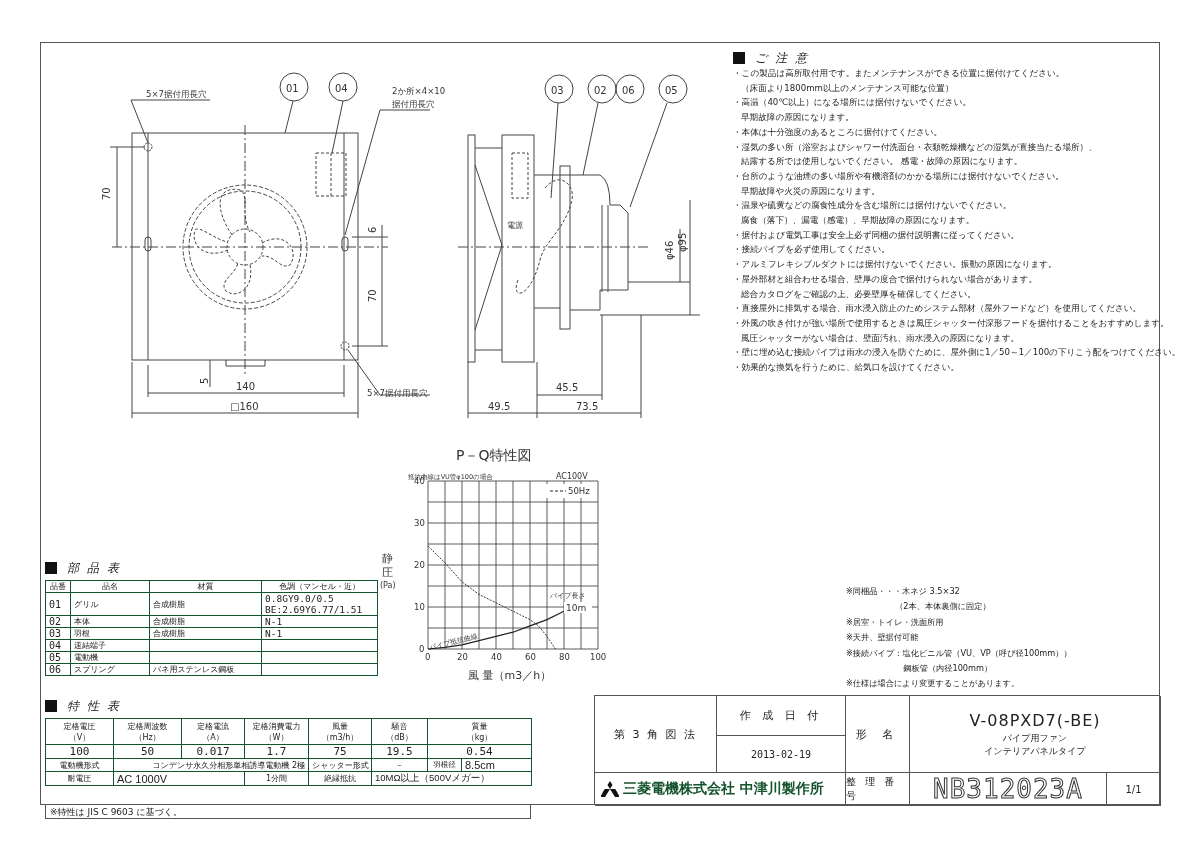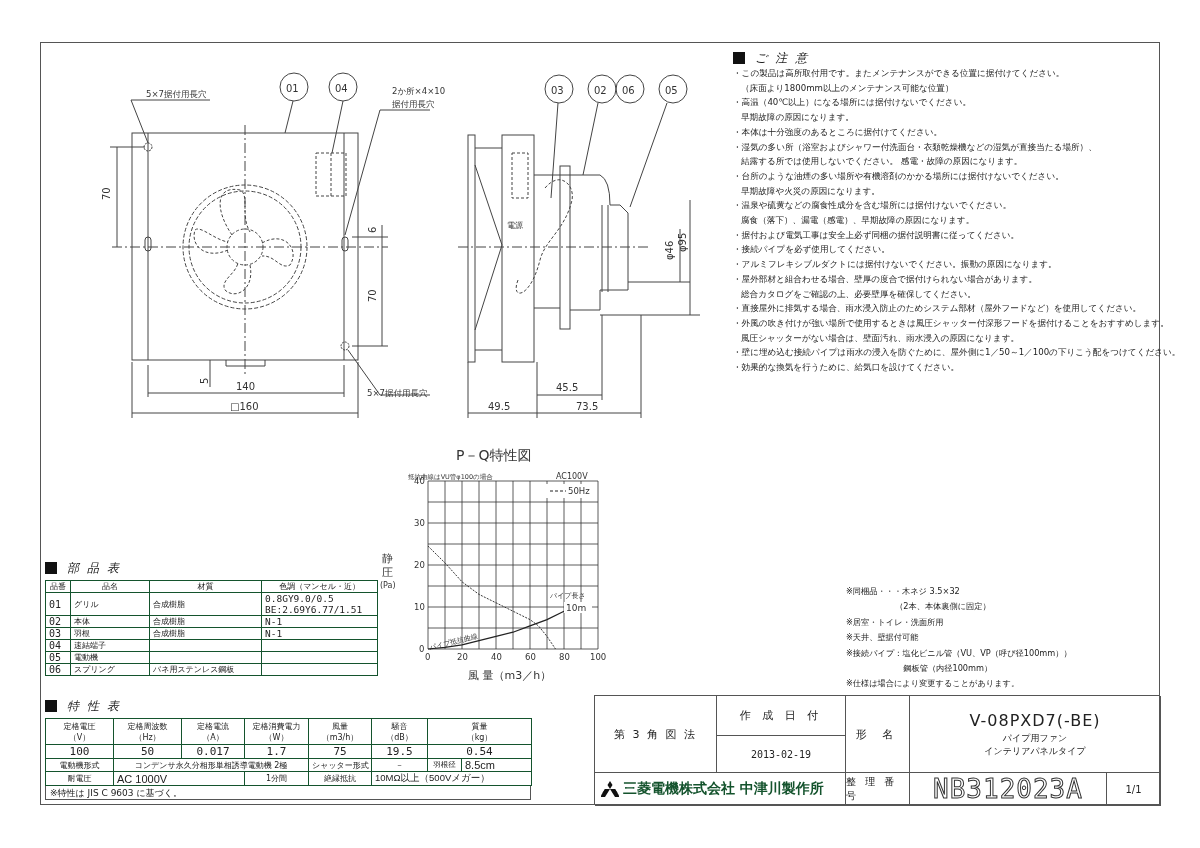--- a/index.html
+++ b/index.html
@@ -23,21 +23,21 @@
   table.grid td, table.grid th { border: 1px solid #14532d; padding: 0 3px; height: 11px; font-weight: normal; white-space: nowrap; }
   .parts table { width: 333px; }
   .parts td.num { font-family: "DejaVu Sans Mono", monospace; font-size: 10px; }
   .parts td.mono { font-family: "DejaVu Sans Mono", monospace; font-size: 9.5px; }
 
   .spec { position: absolute; left: 45px; top: 698px; }
   .spec table { width: 486px; }
   .spec td { text-align: center; }
   .spec tr.vals td { font-family: "DejaVu Sans Mono", monospace; font-size: 11px; }
   .spec td.big { font-family: Liberation Sans, sans-serif; font-size: 11px; text-align: left; }
-  .spec-foot { border: 1px solid #555; border-top: none; width: 486px; box-sizing: border-box; font-size: 9px; padding: 1px 4px; height: 14px; }
+  .spec-foot { border: 1px solid #555; border-top: none; width: 486px; box-sizing: border-box; font-size: 9px; padding: 1px 4px; height: 14px; margin-top: 19px; }
 
   
   .remarks { position: absolute; left: 846px; top: 584px; font-size: 8.2px; line-height: 15.4px; }
   .remarks div { white-space: nowrap; }
 
   
   .tb { position: absolute; left: 594px; top: 695px; width: 566px; height: 110px; border: 1px solid #555; border-right: none; border-bottom: none; box-sizing: border-box; }
   .tb .cell { position: absolute; border-right: 1px solid #555; border-bottom: 1px solid #555; box-sizing: border-box; display: flex; align-items: center; justify-content: center; font-size: 11px; }
 </style>
 </head>
@@ -349,21 +349,21 @@
           <td>100</td>
           <td>50</td>
           <td>0.017</td>
           <td>1.7</td>
           <td>75</td>
           <td>19.5</td>
           <td colspan="2">0.54</td>
         </tr>
     <tr>
       <td>電動機形式</td>
-      <td colspan="3" style="text-align:center">コンデンサ永久分相形単相誘導電動機 2極</td>
+      <td colspan="3" style="text-align:right">コンデンサ永久分相形単相誘導電動機 2極</td>
       <td>シャッター形式</td>
       <td>－</td>
       <td style="font-size:7.5px">羽根径</td>
       <td class="big">8.5cm</td>
     </tr>
     <tr>
       <td>耐電圧</td>
       <td colspan="2" class="big">AC 1000V</td>
       <td>1分間</td>
       <td>絶縁抵抗</td>

